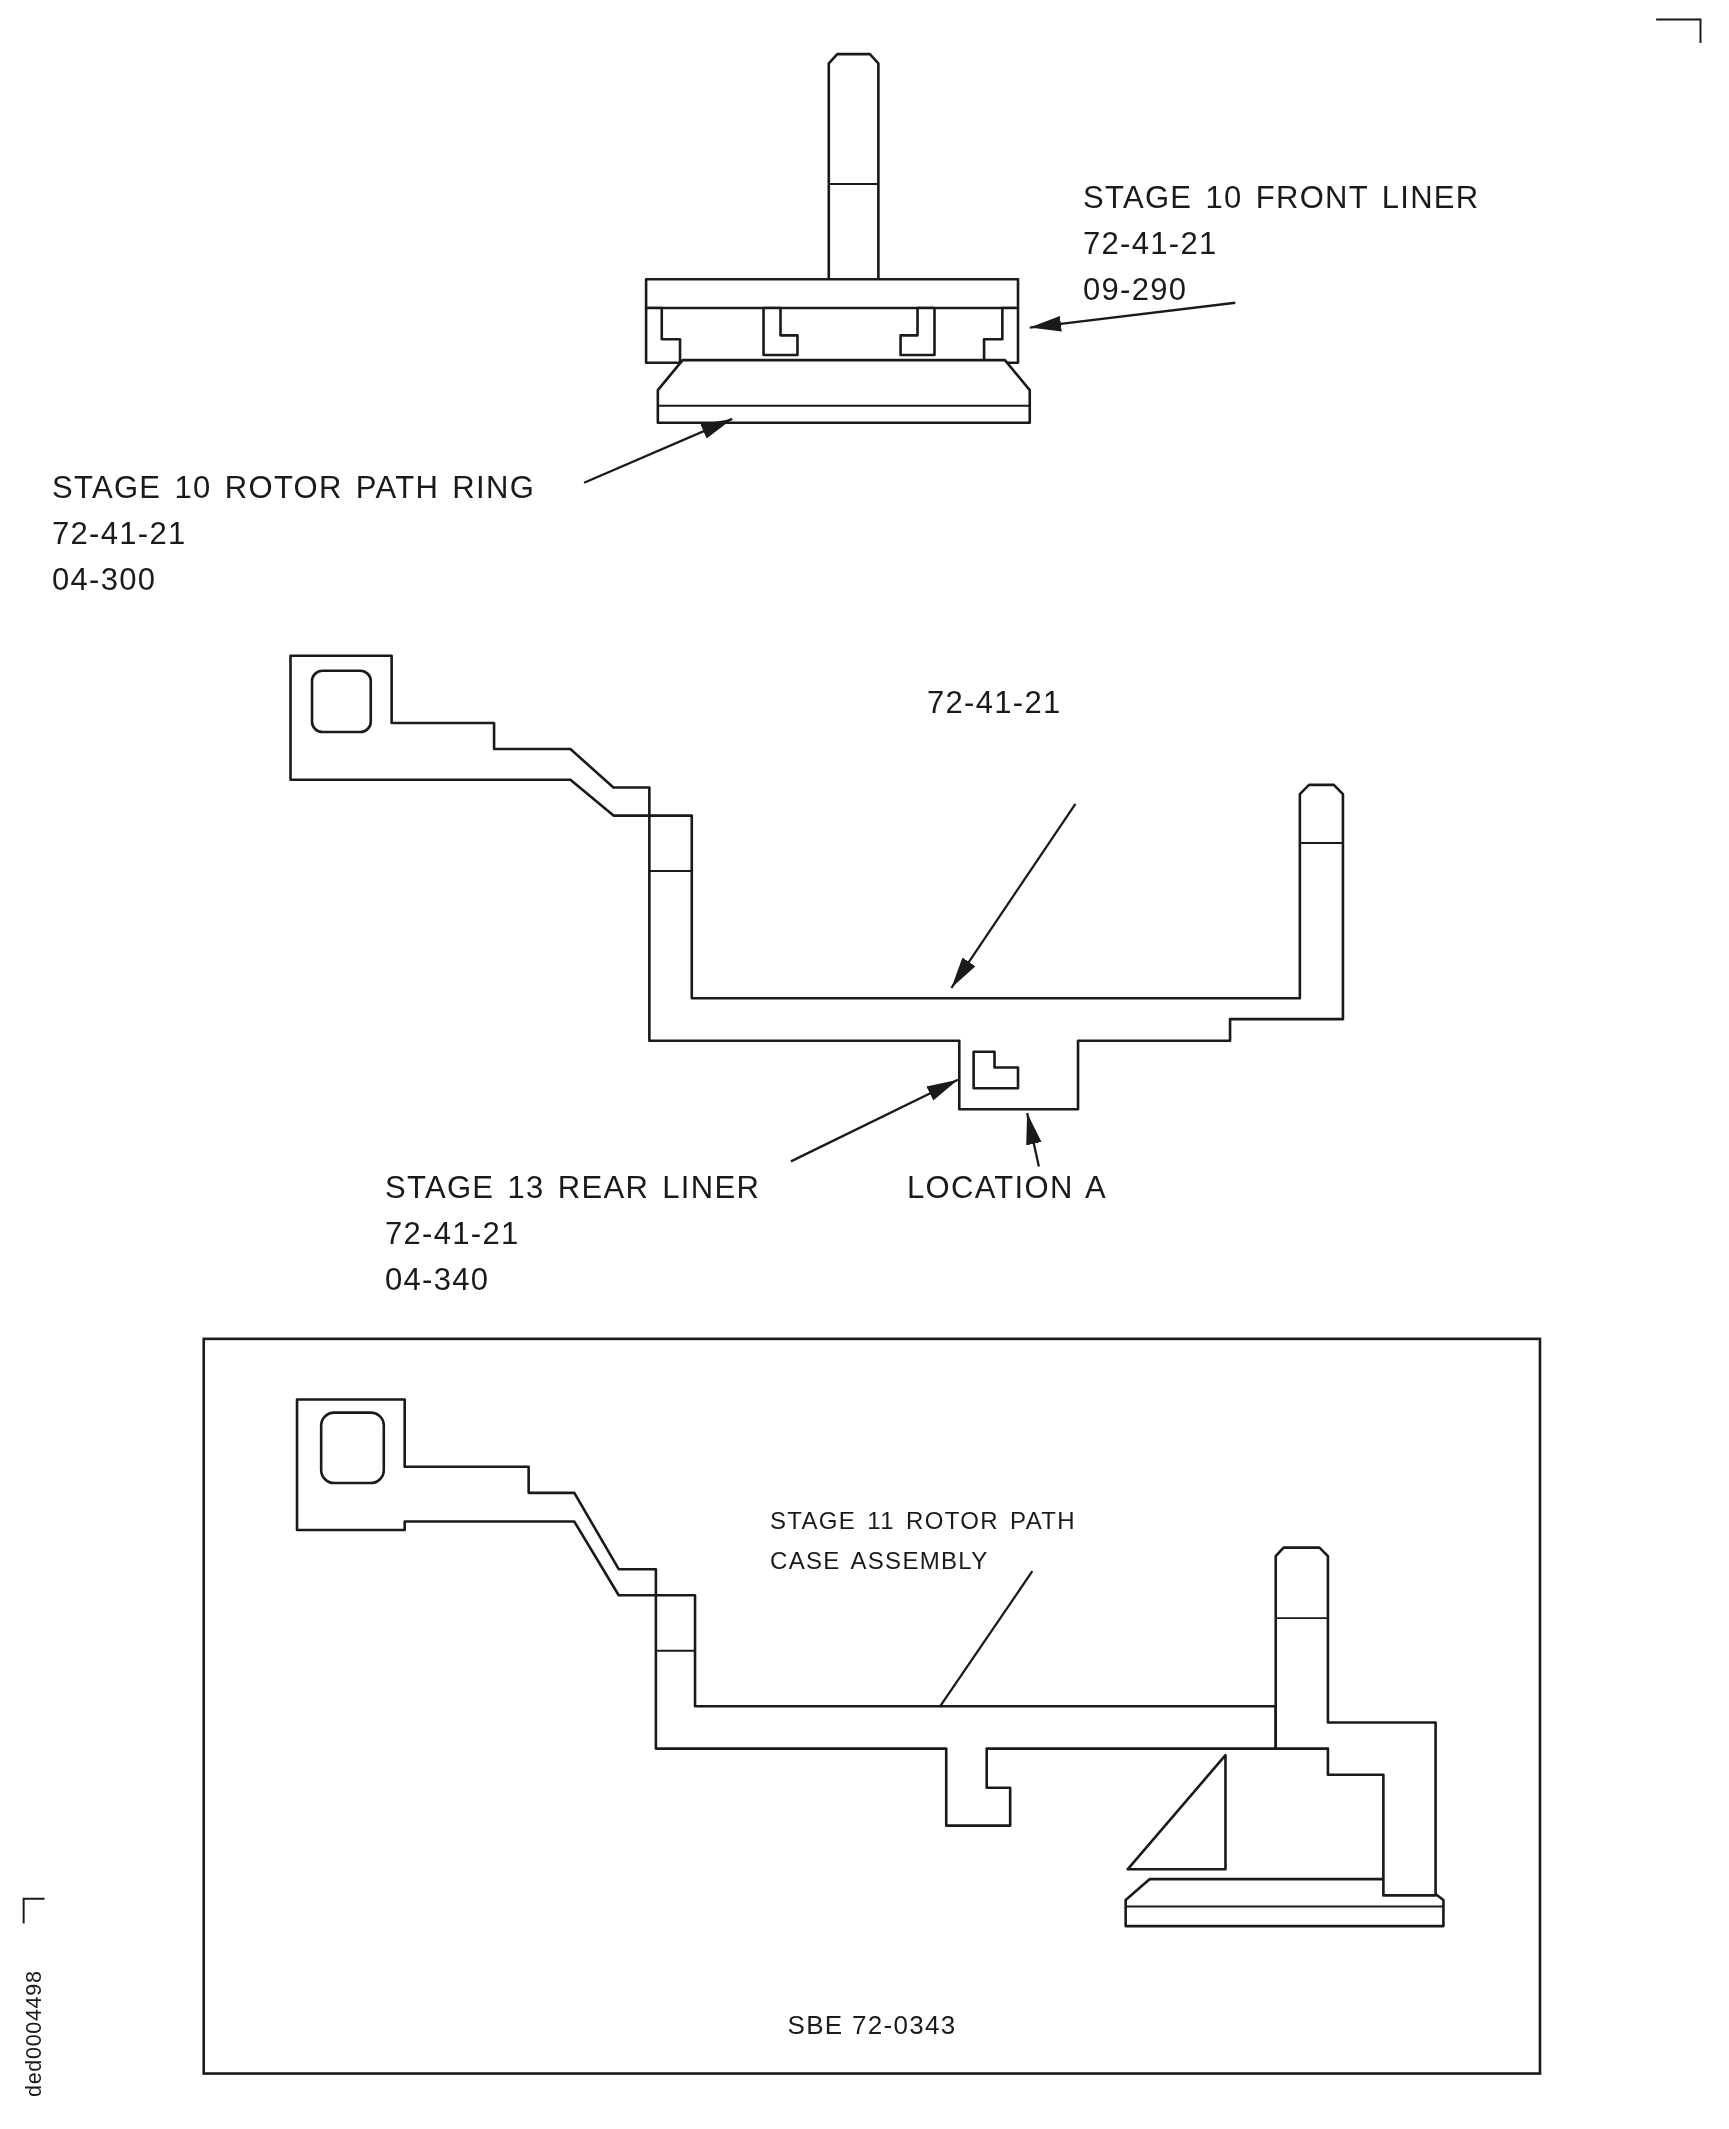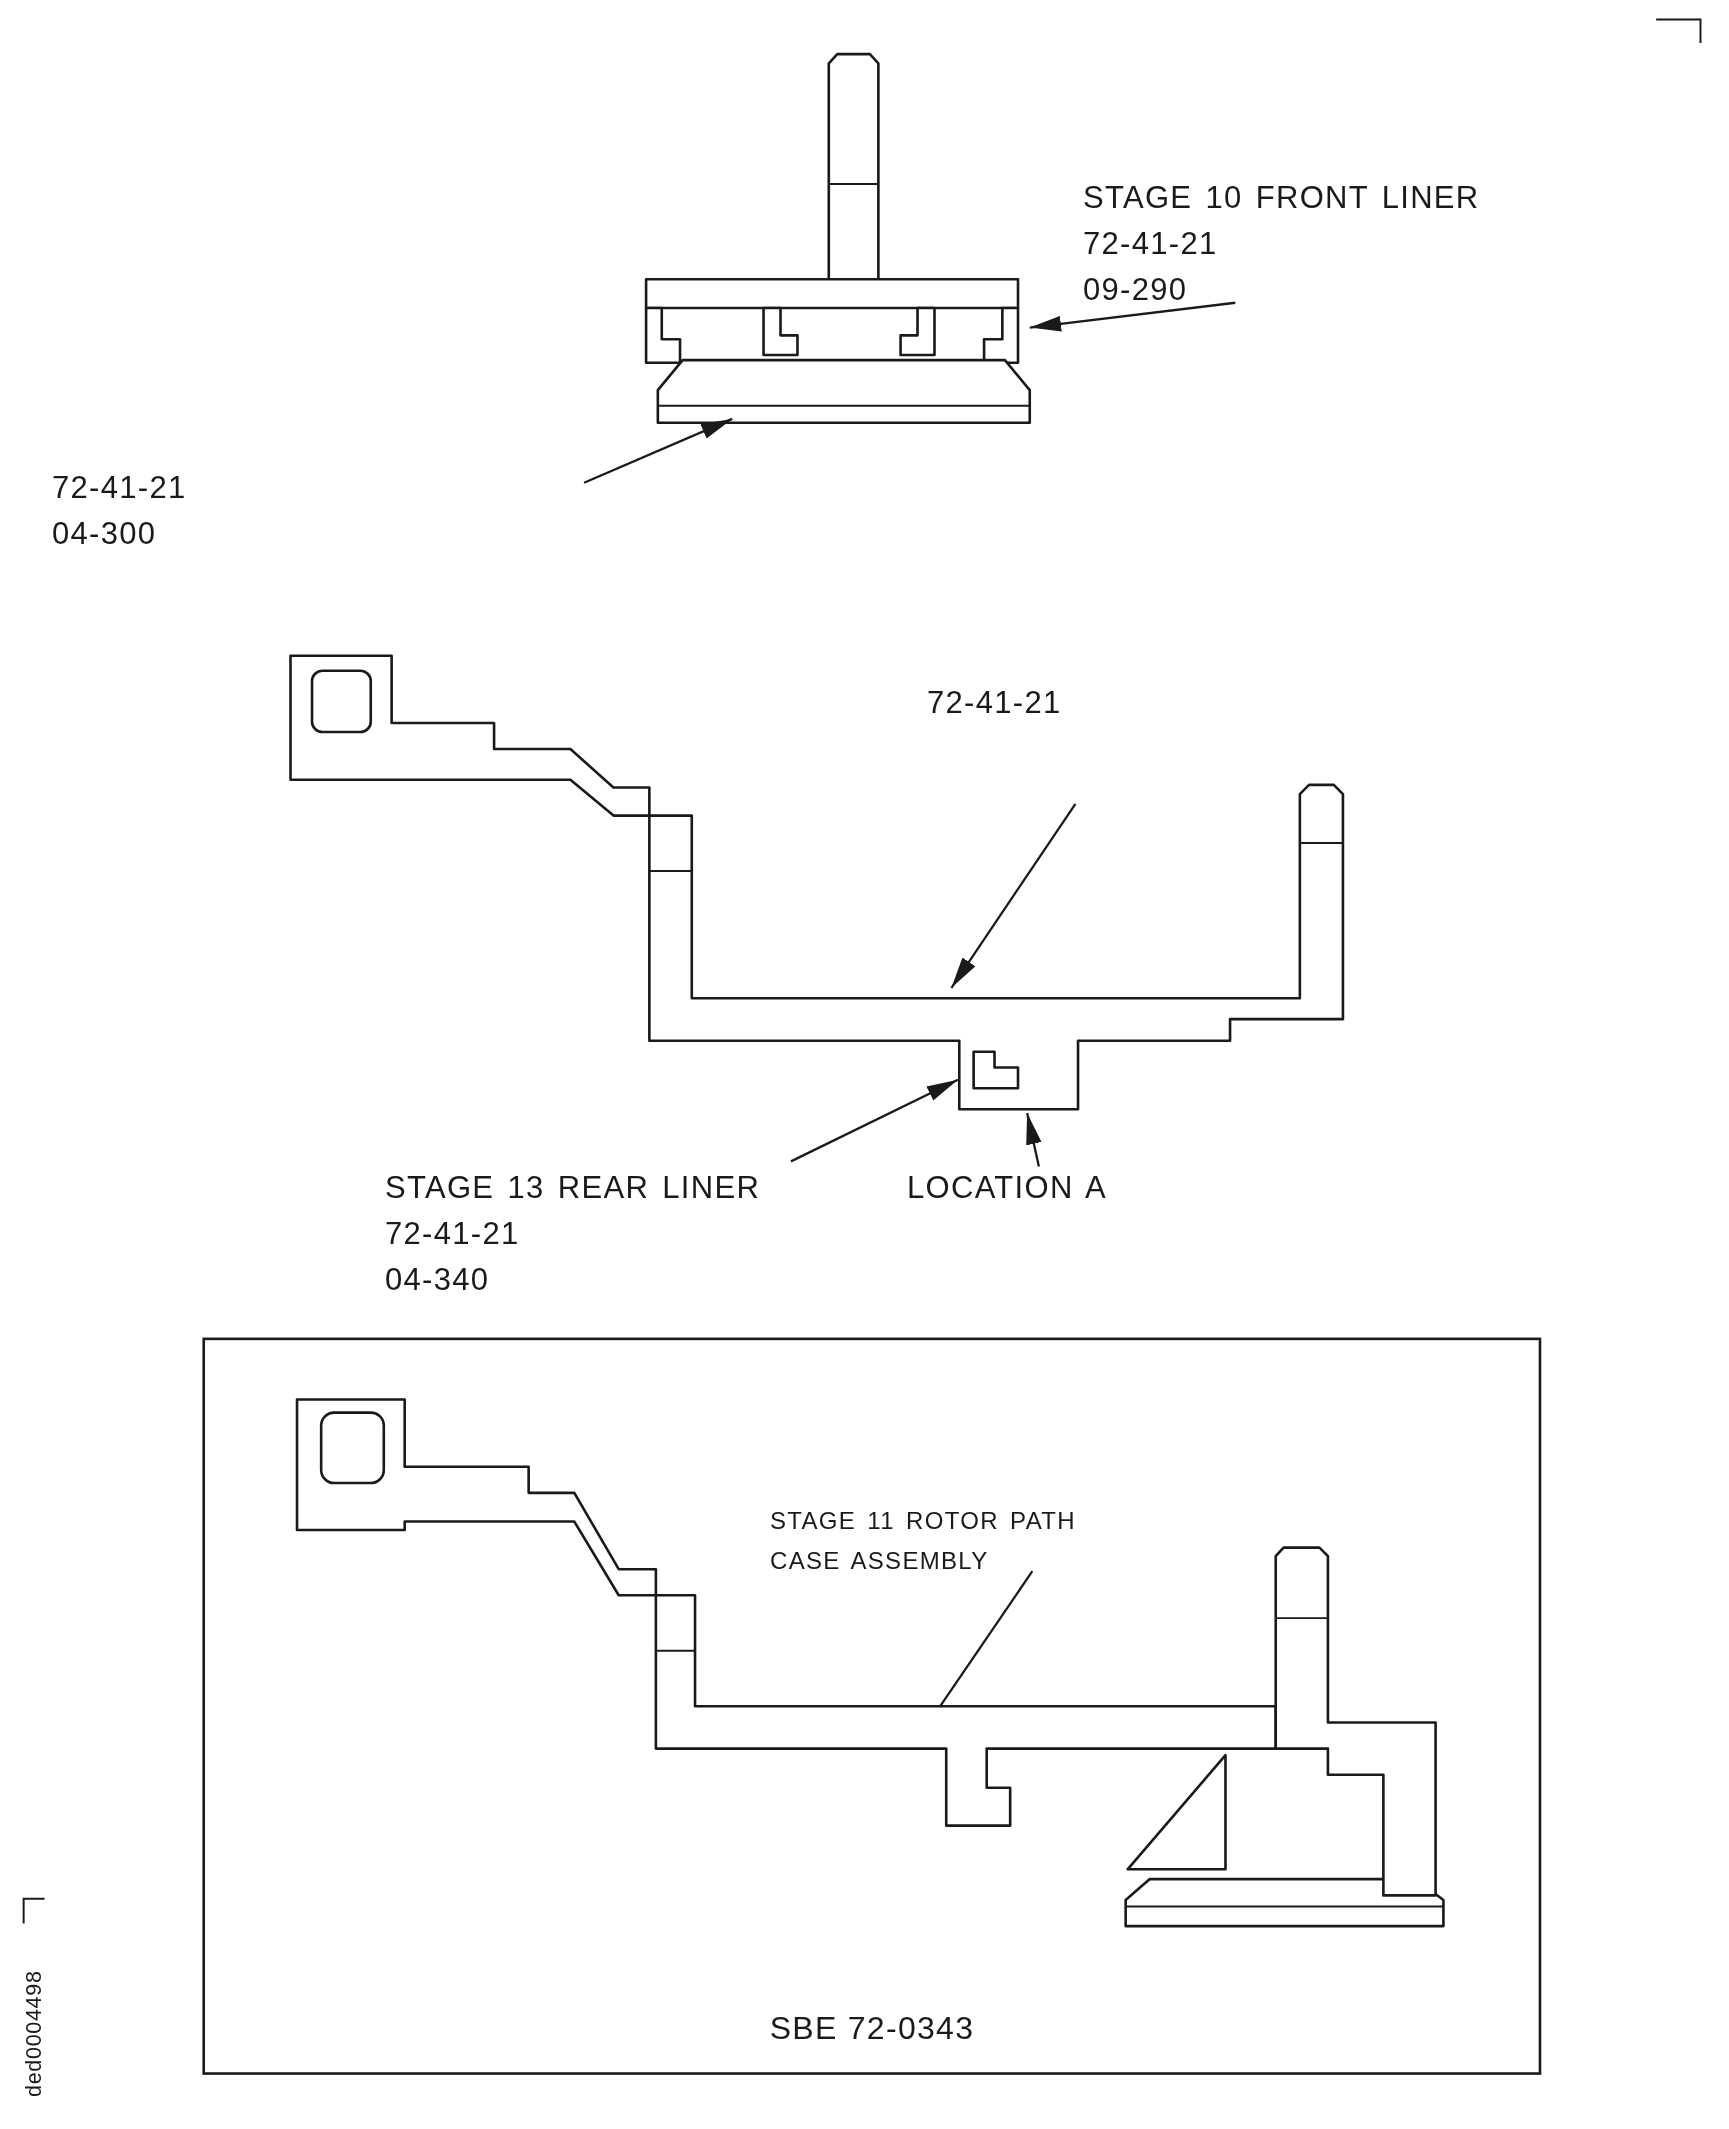--- a/index.html
+++ b/index.html
@@ -22,21 +22,21 @@
     word-spacing:3.3px;
     color:#1a1a1a;
     white-space:nowrap;
   }
   .lbl div{white-space:nowrap;}
   .lbl-stage11{font-size:24px;line-height:40px;}
   .lbl-footer{
     position:absolute;
     left:204px;top:2010px;width:1336px;
     text-align:center;
-    font-size:32px;letter-spacing:1.3px;
+    font-size:26px;letter-spacing:1.3px;
     color:#1a1a1a;
   }
   .side-code{
     position:absolute;
     left:22px;top:2097px;
     transform:rotate(-90deg);
     transform-origin:0 0;
     font-size:21.5px;
     letter-spacing:0.7px;
     color:#1a1a1a;
@@ -107,20 +107,21 @@
     </g>
   </svg>
 
   <div class="lbl" style="left:1083px;top:175px;width:457px;">
     <div>STAGE 10 FRONT LINER</div>
     <div>72-41-21</div>
     <div>09-290</div>
   </div>
 
   <div class="lbl" style="left:52px;top:465px;width:535px;">
+    <div>STAGE 10 ROTOR PATH RING</div>
     <div>72-41-21</div>
     <div>04-300</div>
   </div>
 
   <div class="lbl" style="left:927px;top:680px;width:326px;">
     <div>72-41-21</div>
   </div>
 
   <div class="lbl" style="left:385px;top:1165px;width:411px;">
     <div>STAGE 13 REAR LINER</div>

